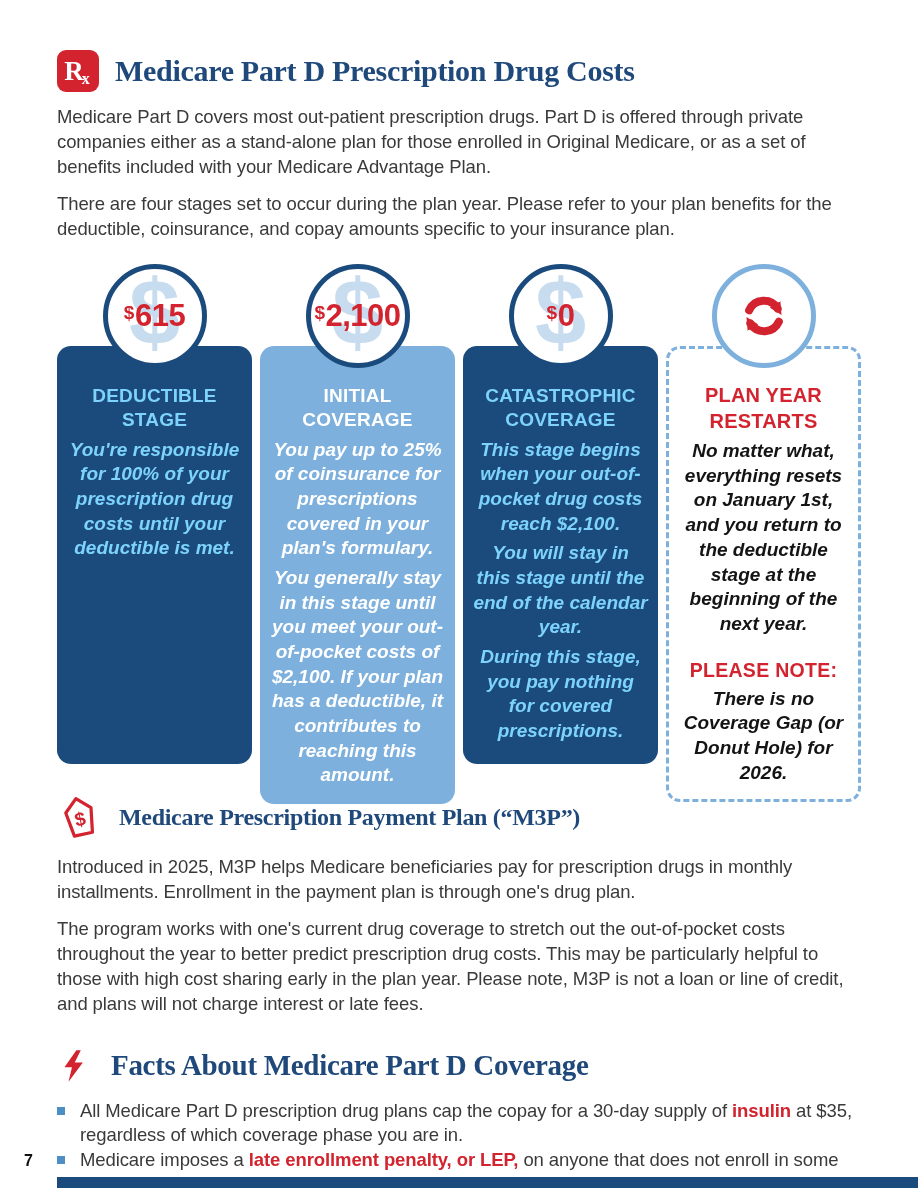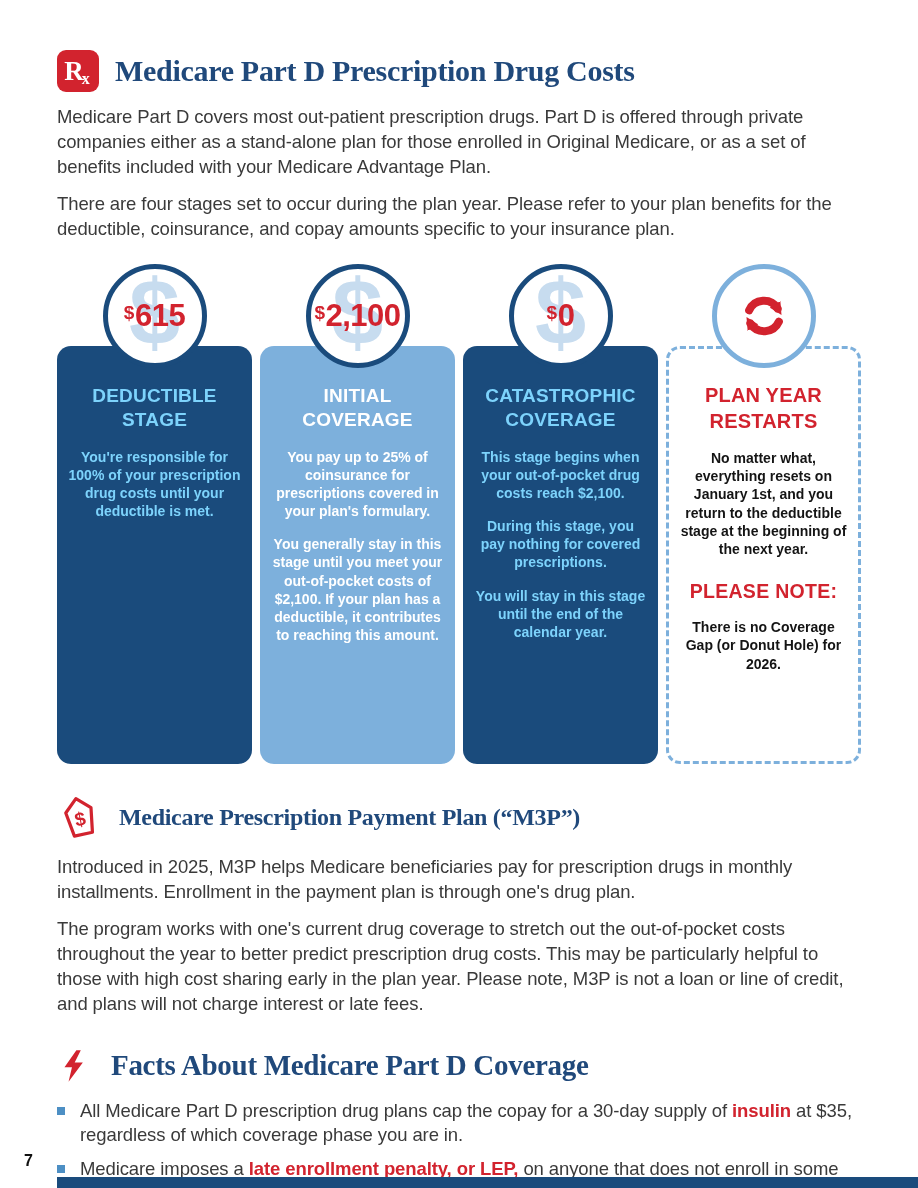--- a/index.html
+++ b/index.html
@@ -57,32 +57,32 @@
   .price .sym{font-size:19px;display:inline-block;transform:translateY(-7px);margin-right:1px;}
   .card-body{
     width:100%;box-sizing:border-box;border-radius:14px;
     padding:38px 10px 16px 10px;text-align:center;flex:1;
   }
   .card-navy{background:#1a4b7c;color:#7dd3fc;}
   .card-light{background:#7db0dc;color:#fff;}
   .card-outline{background:#fff;border:3px dashed #7db0dc;color:#141414;padding:34px 8px 14px 8px;}
   .card-title{font-size:19px;font-weight:bold;line-height:1.28;letter-spacing:0.2px;}
   .card-outline .card-title{color:#d2232e;font-size:20px;}
-  .card-p{font-size:14px;font-weight:bold;line-height:1.3;margin-top:15px;}
+  .card-p{font-size:19px;font-weight:bold;line-height:1.3;margin-top:5px;font-style:italic;}
   .note-label{color:#d2232e;font-weight:bold;font-size:19.5px;margin-top:22px;letter-spacing:0.3px;}
 
   
   .tag-icon{width:46px;height:48px;flex:0 0 46px;}
   .bolt-icon{width:34px;height:46px;flex:0 0 34px;margin-right:4px;}
   .sec2{margin-top:30px;}
   .sec3{margin-top:26px;text-align:center;}
 
   
   .bullets{margin-top:10px;}
-  .bullet{display:flex;gap:15px;margin-top:9px;}
+  .bullet{display:flex;gap:15px;}
   .sq{flex:0 0 8px;width:8px;height:8px;background:#4d8fc4;margin-top:8px;}
   .bullet-text{font-size:18.5px;color:#3a3a3a;line-height:1.34;letter-spacing:-0.1px;}
   .hl{color:#d2232e;font-weight:bold;}
   .page-num{position:absolute;left:24px;bottom:18px;font-weight:bold;font-size:16px;color:#111;}
   .footer-bar{position:absolute;bottom:0;left:57px;right:0;height:11px;background:#1a4b7c;}
 </style>
 </head>
 <body>
 
 <div class="page">
@@ -125,22 +125,22 @@
       </div>
 
       <div class="card-col">
         <div class="circle circle-navy">
           <span class="big-dollar">$</span>
           <span class="price"><span class="sym">$</span><span>0</span></span>
         </div>
         <div class="card-body card-navy">
           <div class="card-title">CATASTROPHIC COVERAGE</div>
           <div class="card-p">This stage begins when your out-of-pocket drug costs reach $2,100.</div>
+          <div class="card-p">You will stay in this stage until the end of the calendar year.</div>
           <div class="card-p">During this stage, you pay nothing for covered prescriptions.</div>
-          <div class="card-p">You will stay in this stage until the end of the calendar year.</div>
         </div>
       </div>
 
       <div class="card-col">
         <div class="circle circle-light">
           <svg width="62" height="62" viewBox="0 0 100 100">
             <defs>
               <marker id="arw" viewBox="0 0 10 10" refX="4" refY="5" markerWidth="20" markerHeight="20" markerUnits="userSpaceOnUse" orient="auto">
                 <path d="M0,0 L10,5 L0,10 z" fill="#d2232e"></path>
               </marker>

